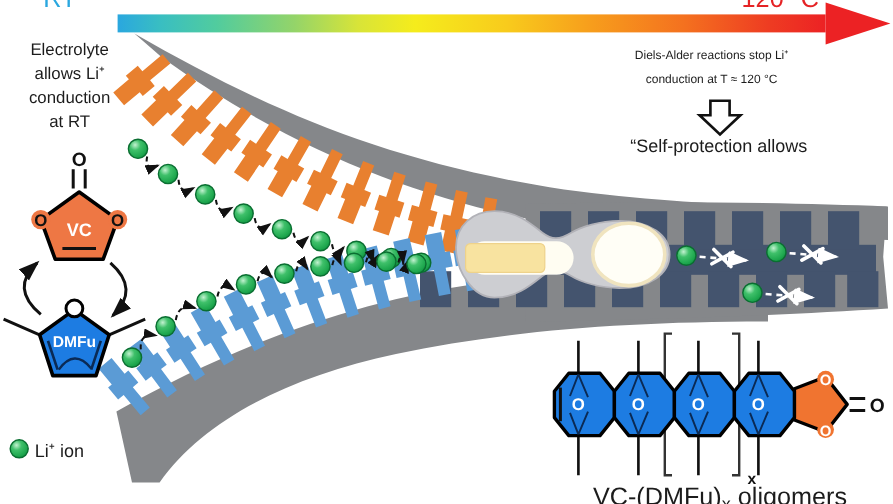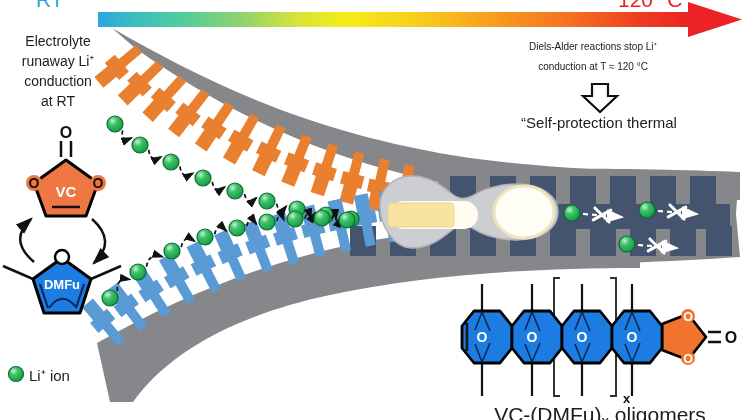--- a/index.html
+++ b/index.html
@@ -262,32 +262,32 @@
     </g>
 
     <path d="M 592,84 L 608,84 L 608,96 L 617,96 L 600,112 L 583,96 L 592,96 Z" fill="#ffffff" stroke="#111" stroke-width="2.2" stroke-linejoin="miter"></path>
   </svg>
 
   <div class="txt" id="label-rt">RT</div>
   <div class="txt" id="label-120c">120 °C</div>
 
   <div class="txt" id="note-electrolyte">
     <div class="line">Electrolyte</div>
-    <div class="line">runaway Li⁺</div>
+    <div class="line">allows Li⁺</div>
     <div class="line">conduction</div>
     <div class="line">at RT</div>
   </div>
 
   <div class="txt" id="note-diels">
     <div class="line">Diels-Alder reactions stop Li⁺</div>
     <div class="line">conduction at T ≈ 120 °C</div>
   </div>
 
   <div class="txt" id="quote">
-    <div class="line">“Self-protection thermal</div>
+    <div class="line">“Self-protection allows</div>
   </div>
 
   <div class="txt" id="legend-li">Li⁺ ion</div>
 
   <div class="txt" id="caption-oligomer">
     <span>VC-(DMFu)</span><span class="subx">x</span><span> oligomers</span>
   </div>
 </div>
 
 </body></html>

